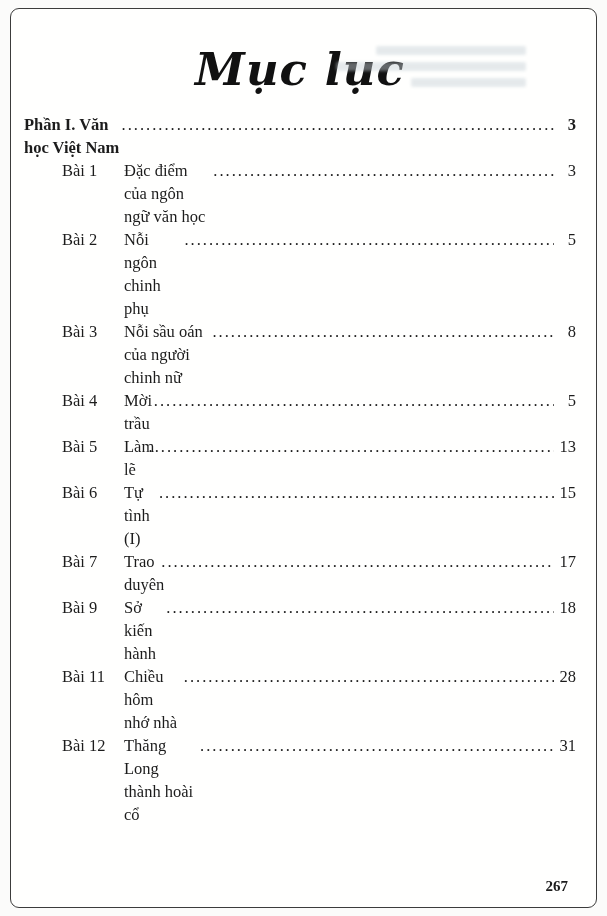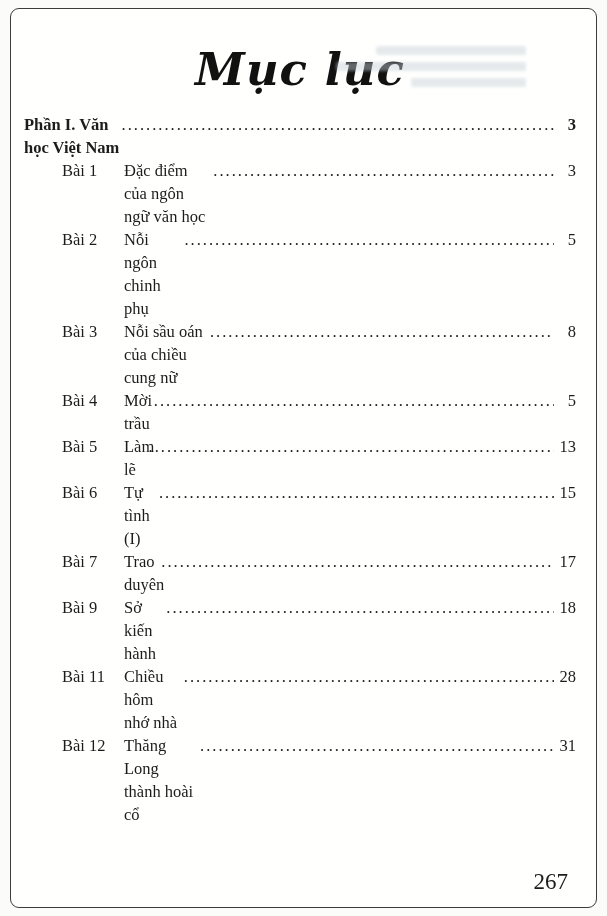--- a/index.html
+++ b/index.html
@@ -59,22 +59,22 @@
   .dots::after {
     content: "........................................................................................................................................";
     letter-spacing: 2px;
     font-weight: normal;
   }
   .pg { flex: none; min-width: 20px; text-align: right; }
   .section { font-weight: bold; }
   .pageno {
     position: absolute;
     right: 28px; bottom: 12px;
-    font-weight: normal;
-    font-size: 23px;
+    font-weight: bold;
+    font-size: 15px;
   }
 </style>
 </head>
 <body>
 
 <div class="sheet">
 
   <div class="show-through">
     <i></i>
     <i></i>
@@ -97,21 +97,21 @@
           <span class="pg">3</span>
         </div>
         <div class="line entry-line">
           <span class="num">Bài 2</span>
           <span class="txt">Nỗi ngôn chinh phụ</span>
           <span class="dots"></span>
           <span class="pg">5</span>
         </div>
         <div class="line entry-line">
           <span class="num">Bài 3</span>
-          <span class="txt">Nỗi sầu oán của chiều cung nữ</span>
+          <span class="txt">Nỗi sầu oán của người chinh nữ</span>
           <span class="dots"></span>
           <span class="pg">8</span>
         </div>
         <div class="line entry-line">
           <span class="num">Bài 4</span>
           <span class="txt">Mời trầu</span>
           <span class="dots"></span>
           <span class="pg">5</span>
         </div>
         <div class="line entry-line">

